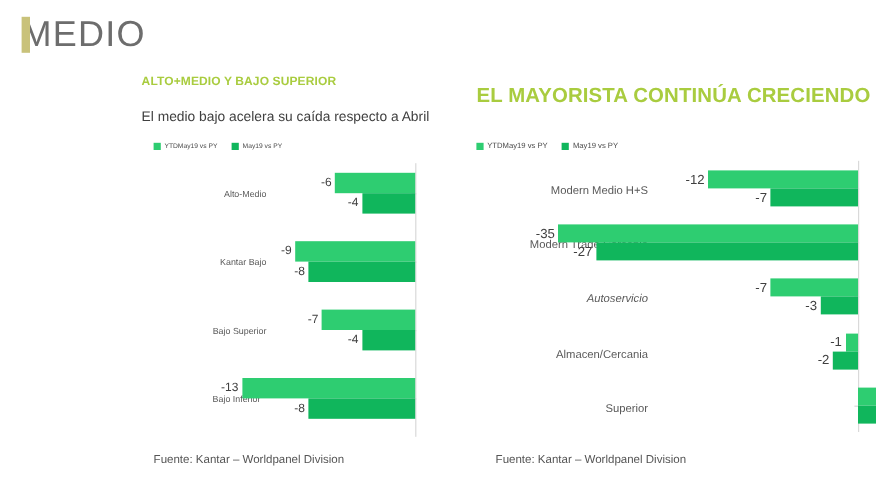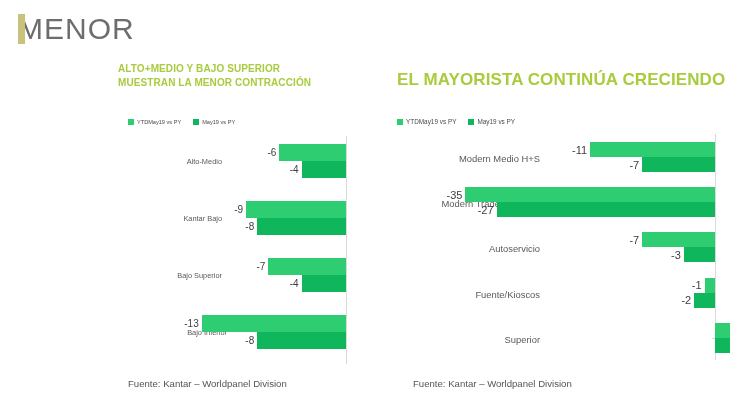--- a/index.html
+++ b/index.html
@@ -76,30 +76,30 @@
   
   .footer{
     position:absolute;color:#555;font-size:9.6px;white-space:nowrap;
   }
 </style>
 </head>
 <body>
 
 <div id="logo">
   <span class="bar"></span>
-  <span class="word">MENOR</span>
+  <span class="word">MEDIO</span>
 </div>
 
 <div class="panel" id="panel-left">
 
   <div class="title">
     <div>ALTO+MEDIO Y BAJO SUPERIOR</div>
-    <div>MUESTRAN LA MENOR CONTRACCIÓN</div>
   </div>
 
+  <div class="subtitle">El medio bajo acelera su caída respecto a Abril</div>
 
   <div class="legend" id="legend-left">
     <span class="legend-item">
       <span class="legend-swatch" style="background:#2ecd71"></span>
       <span class="legend-label">YTDMay19 vs PY</span>
     </span>
     <span class="legend-item">
       <span class="legend-swatch" style="background:#10b65c"></span>
       <span class="legend-label">May19 vs PY</span>
     </span>
@@ -119,21 +119,21 @@
       <div class="val" style="top: 68px; right: 131.9px;">-9</div>
       <div class="bar may" style="height: 17px; top: 82px; width: 89px; left: 147px;"></div>
       <div class="val" style="top: 85px; right: 120.8px;">-8</div>
       <div class="tick" style="left: 233px; top: 139px;"></div>
       <div class="cat-label" style="top: 135px; right: 153px; padding-left: 28px;">Bajo Superior</div>
       <div class="bar ytd" style="height: 17px; top: 122px; width: 78px; left: 158px;"></div>
       <div class="val" style="top: 125px; right: 109.7px;">-7</div>
       <div class="bar may" style="height: 17px; top: 139px; width: 44px; left: 192px;"></div>
       <div class="val" style="top: 142px; right: 76.4px;">-4</div>
       <div class="tick" style="left: 233px; top: 196px;"></div>
-      <div class="cat-label" style="top: 192px; right: 148px; padding-left: 36px;">Bajo Inferior</div>
+      <div class="cat-label" style="top: 192px; right: 158px; padding-left: 36px;">Bajo Inferior</div>
       <div class="bar ytd" style="height: 17px; top: 179px; width: 144px; left: 92px;"></div>
       <div class="val" style="top: 182px; right: 176.3px;">-13</div>
       <div class="bar may" style="height: 17px; top: 196px; width: 89px; left: 147px;"></div>
       <div class="val" style="top: 199px; right: 120.8px;">-8</div>
     </div>
 
   <div class="footer" style="left: 18px; top: 378px;">Fuente: Kantar – Worldpanel Division</div>
 </div>
 
 <div class="panel" id="panel-right">
@@ -149,37 +149,37 @@
       <span class="legend-swatch" style="background:#10b65c"></span>
       <span class="legend-label">May19 vs PY</span>
     </span>
   </div>
 
   <div class="chart" id="chart-right">
       <div class="axis-line" style="left: 320px;"></div>
       <div class="tick" style="left: 317px; top: 23px;"></div>
       <div class="cat-label" style="top: 19px; right: 200px;">Modern Medio H+S</div>
       <div class="bar ytd" style="height: 15px; top: 8px; width: 125px; left: 195px;"></div>
-      <div class="val" style="top: 10px; right: 152.8px;">-11</div>
+      <div class="val" style="top: 10px; right: 152.8px;">-12</div>
       <div class="bar may" style="height: 15px; top: 23px; width: 73px; left: 247px;"></div>
       <div class="val" style="top: 25px; right: 100.8px;">-7</div>
       <div class="tick" style="left: 317px; top: 68px;"></div>
       <div class="cat-label" style="top: 64px; right: 200px;">Modern Trade Cercania</div>
       <div class="bar ytd" style="height: 15px; top: 53px; width: 250px; left: 70px;"></div>
       <div class="val" style="top: 55px; right: 277.6px;">-35</div>
       <div class="bar may" style="height: 15px; top: 68px; width: 218px; left: 102px;"></div>
       <div class="val" style="top: 70px; right: 246.4px;">-27</div>
       <div class="tick" style="left: 317px; top: 113px;"></div>
-      <div class="cat-label" style="top: 109px; right: 200px;">Autoservicio</div>
+      <div class="cat-label" style="top: 109px; right: 200px; font-style: italic;">Autoservicio</div>
       <div class="bar ytd" style="height: 15px; top: 98px; width: 73px; left: 247px;"></div>
       <div class="val" style="top: 100px; right: 100.8px;">-7</div>
       <div class="bar may" style="height: 15px; top: 113px; width: 31px; left: 289px;"></div>
       <div class="val" style="top: 115px; right: 59.2px;">-3</div>
       <div class="tick" style="left: 317px; top: 159px;"></div>
-      <div class="cat-label" style="top: 155px; right: 200px;">Fuente/Kioscos</div>
+      <div class="cat-label" style="top: 155px; right: 200px;">Almacen/Cercania</div>
       <div class="bar ytd" style="height: 15px; top: 144px; width: 10px; left: 310px;"></div>
       <div class="val" style="top: 145px; right: 38.4px;">-1</div>
       <div class="bar may" style="height: 15px; top: 159px; width: 21px; left: 299px;"></div>
       <div class="val" style="top: 160px; right: 48.8px;">-2</div>
       <div class="tick" style="left: 317px; top: 204px;"></div>
       <div class="cat-label" style="top: 200px; right: 200px;">Superior</div>
       <div class="bar ytd" style="height: 15px; top: 189px; width: 31px; left: 320px;"></div>
       <div class="bar may" style="height: 15px; top: 204px; width: 31px; left: 320px;"></div>
     </div>
 

